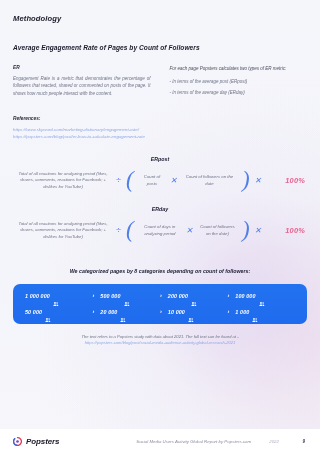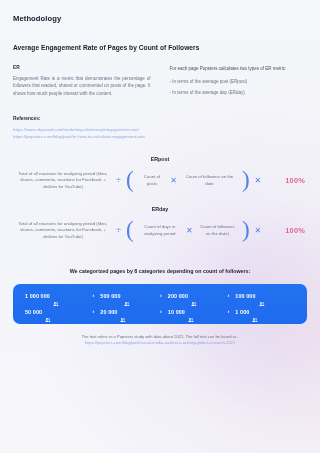--- a/index.html
+++ b/index.html
@@ -16,20 +16,21 @@
   .page {
     position: relative;
     width: 320px;
     height: 453px;
     box-sizing: border-box;
     background:
       radial-gradient(circle at 78% 66%, rgba(226,214,241,0.75) 0%, rgba(232,226,245,0.25) 28%, rgba(244,245,250,0) 55%),
       radial-gradient(circle at 96% 74%, rgba(236,208,226,0.55) 0%, rgba(240,228,240,0.15) 30%, rgba(244,245,250,0) 60%),
       linear-gradient(180deg, #f5f6fa 0%, #f4f5fa 60%, #f6f6fb 100%);
     overflow: hidden;
+    font-style: italic;
   }
   .content {
     position: absolute;
     left: 0; top: 0; right: 0;
     padding: 14px 13px 0 13px;
     box-sizing: border-box;
   }
   .h1 {
     font-size: 7.6px;
     font-weight: bold;
@@ -446,14 +447,31 @@
       </div>
     </div>
 
     <div class="note">
       <span class="note-line">The text refers to a Popsters study with data about 2021. The full text can be found at -</span>
       <a class="note-link" href="#">https://popsters.com/blog/post/social-media-audience-activity-global-research-2021</a>
     </div>
 
   </div>
 
+  <div class="footer">
+    <div class="brand">
+      <span>
+        <svg width="9" height="9" viewBox="0 0 24 24">
+          <path d="M12 1.6a10.4 10.4 0 1 1-7.4 3.05" fill="none" stroke="#e8344e" stroke-width="3.4" stroke-linecap="round"></path>
+          <path d="M4.6 4.65A10.4 10.4 0 0 0 12 22.4" fill="none" stroke="#2272f0" stroke-width="3.4" stroke-linecap="round"></path>
+          <circle cx="12" cy="12" r="3.6" fill="#7b3fd4"></circle>
+        </svg>
+      </span>
+      <span class="brand-name">Popsters</span>
+    </div>
+    <div class="footer-center">
+      <span class="footer-txt">Social Media Users Activity Global Report by Popsters.com</span>
+      <span class="footer-year">2022</span>
+      <span class="footer-page">9</span>
+    </div>
+  </div>
 
 </div>
 
 </body></html>

